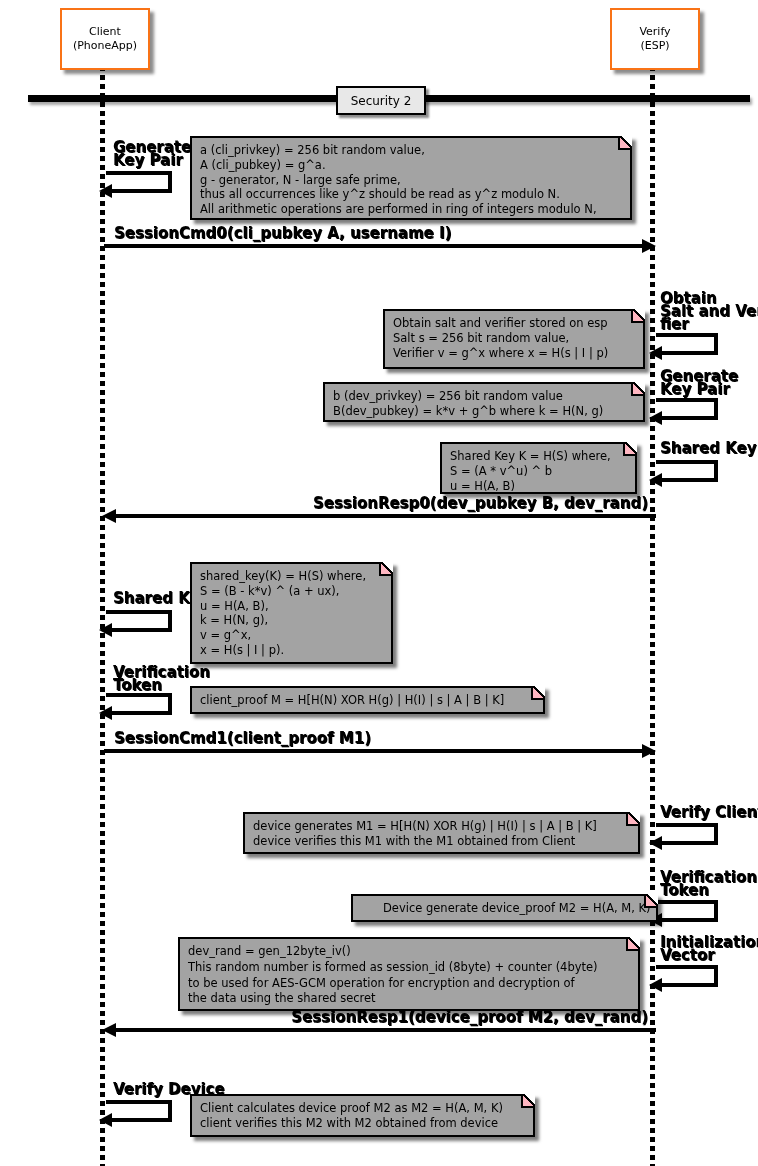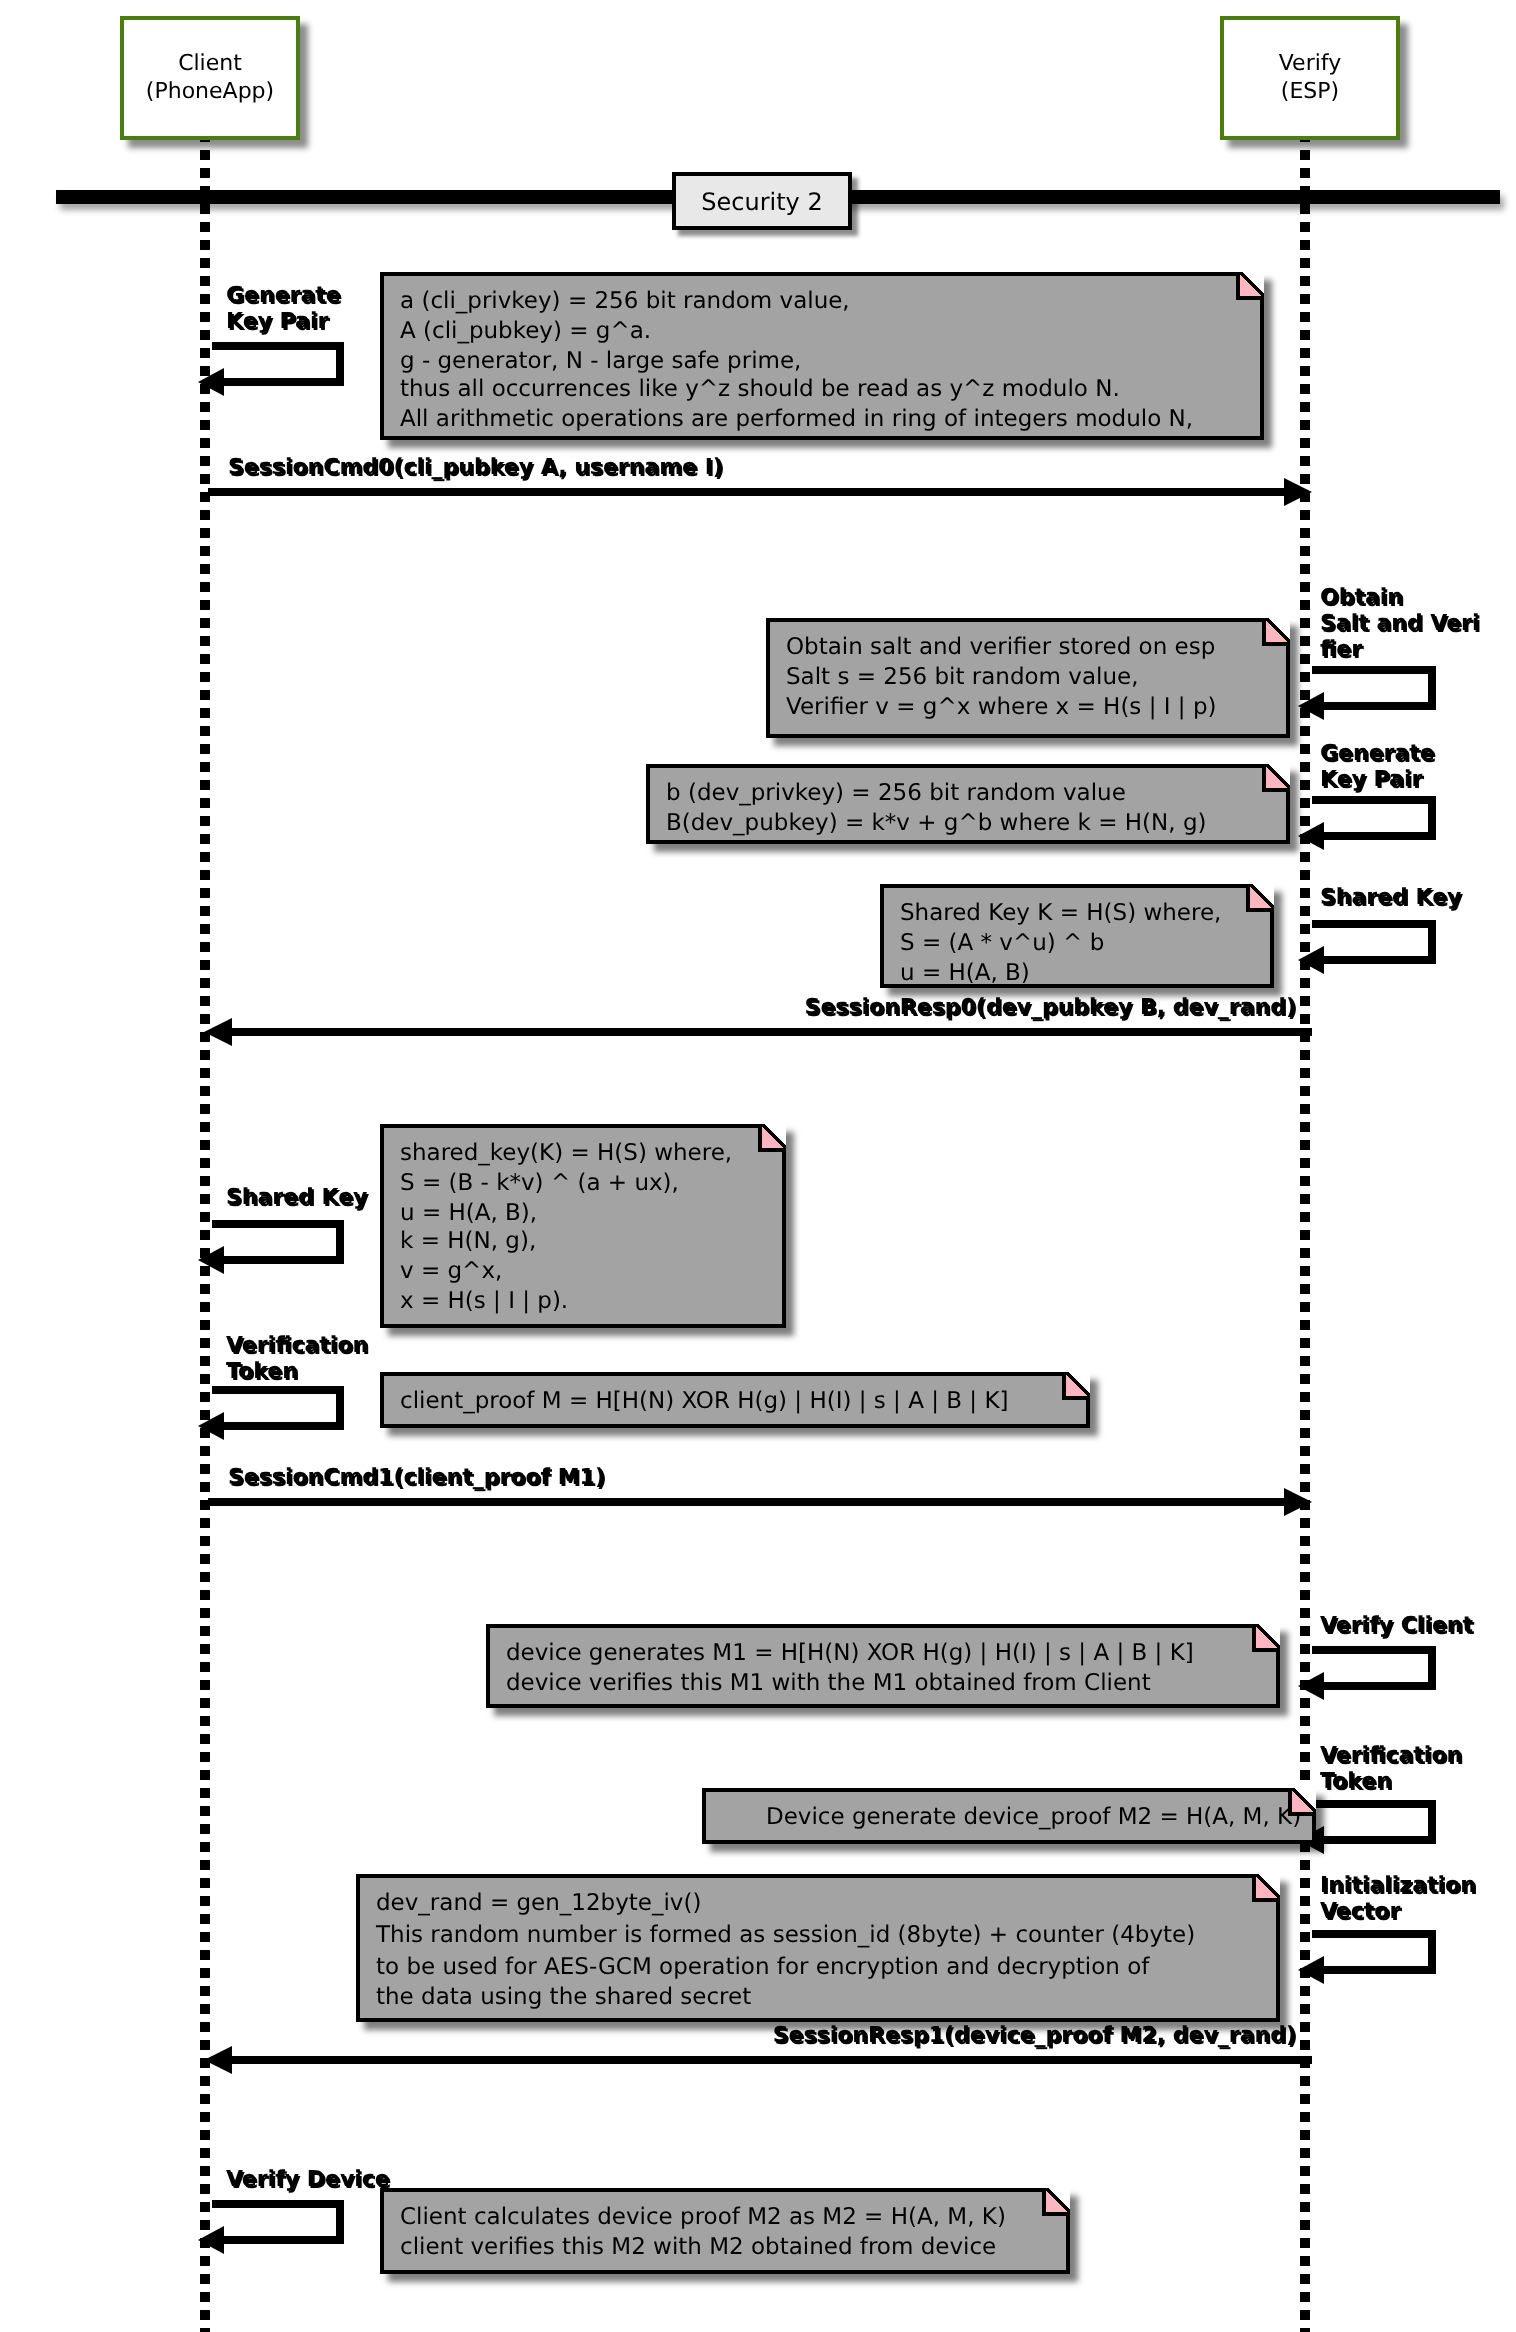--- a/index.html
+++ b/index.html
@@ -4,41 +4,41 @@
 <style>
   html,body{margin:0;padding:0;background:#fff;}
   .canvas{position:relative;width:758px;height:1166px;background:#fff;
           font-family:"DejaVu Sans","Liberation Sans",sans-serif;color:#000;overflow:hidden;}
 
   
   .lifeline{position:absolute;top:66px;bottom:0;width:5px;
             background:repeating-linear-gradient(to bottom,#000 0 5px,transparent 5px 9px);}
 
   
-  .actor{position:absolute;width:86px;height:58px;background:#fff;border:2px solid #4d7c0f;
+  .actor{position:absolute;width:86px;height:58px;background:#fff;border:2px solid #f97316;
          box-shadow:4px 4px 3px rgba(0,0,0,0.45);display:flex;flex-direction:column;
          align-items:center;justify-content:center;font-size:11px;line-height:14px;text-align:center;}
 
   
   .sepbar{position:absolute;left:28px;right:8px;top:95px;height:7px;background:#000;
           box-shadow:2px 3px 3px rgba(0,0,0,0.35);}
   .seplabel{position:absolute;left:336px;top:86px;width:86px;height:25px;background:#e8e8e8;
             border:2px solid #000;box-shadow:3px 3px 2px rgba(0,0,0,0.45);display:flex;
             align-items:center;justify-content:center;font-size:12px;}
 
   
   .note{position:absolute;background:#a3a3a3;border:2px solid #000;
         box-shadow:4px 4px 3px rgba(0,0,0,0.5);padding:5px 8px;font-size:11.5px;
         line-height:14.8px;white-space:nowrap;box-sizing:border-box;}
   .note .fold{position:absolute;top:-2px;right:-2px;width:14px;height:14px;box-sizing:border-box;
         background:linear-gradient(to bottom left,#fff 0 44%,#000 44% 56%,#ffb6c1 56% 100%);
         border-left:2px solid #000;border-bottom:2px solid #000;}
 
   
-  .msglabel,.oplabel{position:absolute;font-weight:bold;font-size:11px;line-height:13px;
+  .msglabel,.oplabel{position:absolute;font-weight:bold;font-size:15px;line-height:13px;
         text-shadow:0.9px 0.9px 0 #000;white-space:nowrap;}
 
   
   .msgline{position:absolute;height:4px;background:#000;}
   .head-r{position:absolute;width:0;height:0;border-top:7px solid transparent;
           border-bottom:7px solid transparent;border-left:14px solid #000;}
   .head-l{position:absolute;width:0;height:0;border-top:7px solid transparent;
           border-bottom:7px solid transparent;border-right:14px solid #000;}
 
   

